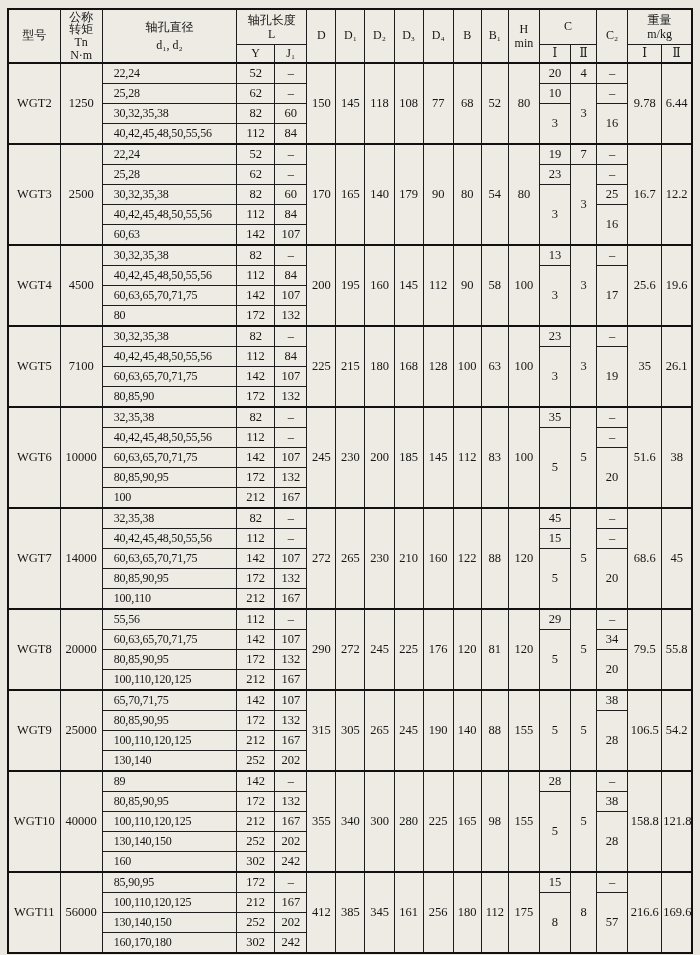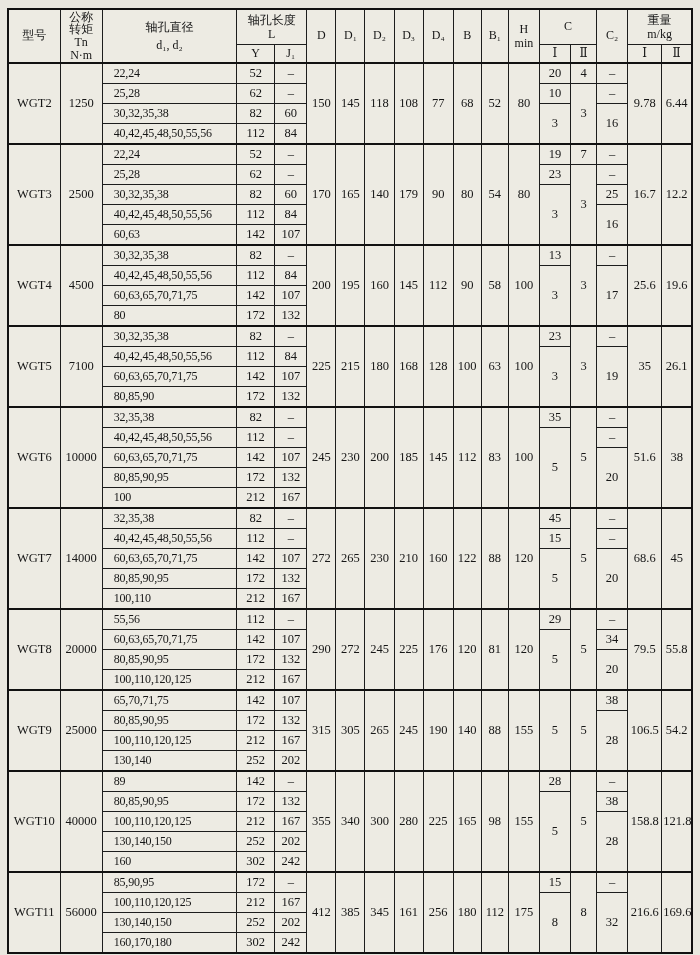--- a/index.html
+++ b/index.html
@@ -487,21 +487,21 @@
         <td rowspan="4">8</td>
         <td>–</td>
         <td rowspan="4">216.6</td>
         <td rowspan="4">169.6</td>
       </tr>
       <tr>
         <td class="bore">100,110,120,125</td>
         <td>212</td>
         <td>167</td>
         <td rowspan="3">8</td>
-        <td rowspan="3">32</td>
+        <td rowspan="3">57</td>
       </tr>
       <tr>
         <td class="bore">130,140,150</td>
         <td>252</td>
         <td>202</td>
       </tr>
       <tr>
         <td class="bore">160,170,180</td>
         <td>302</td>
         <td>242</td>

